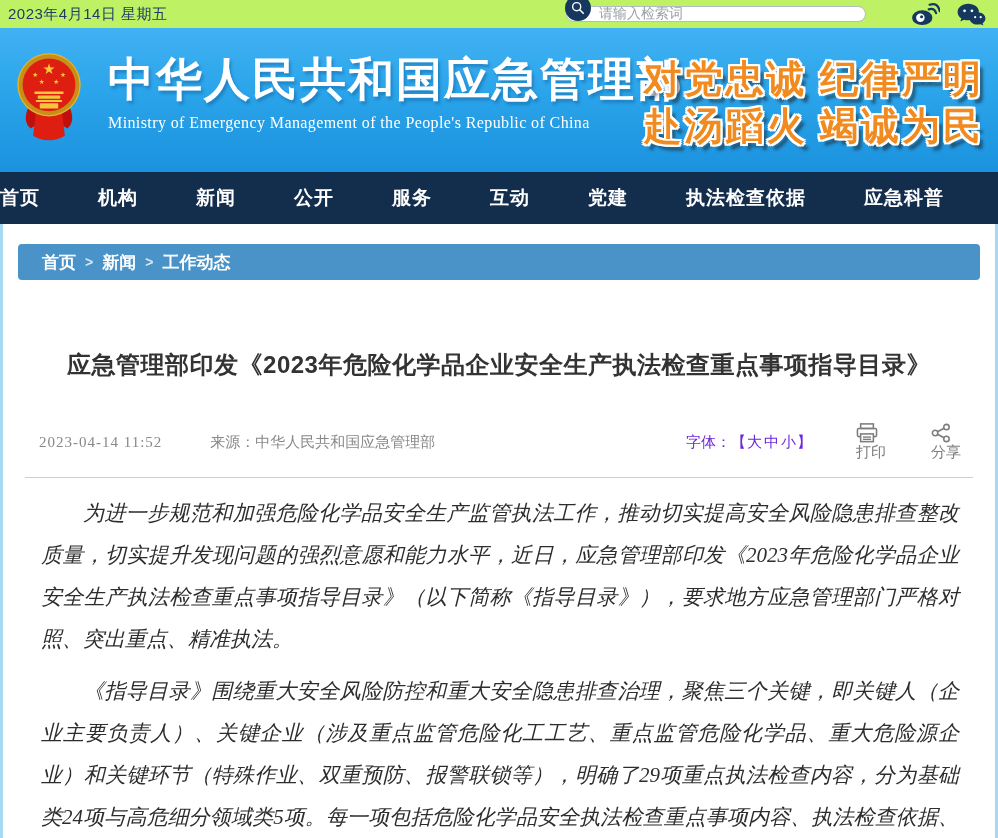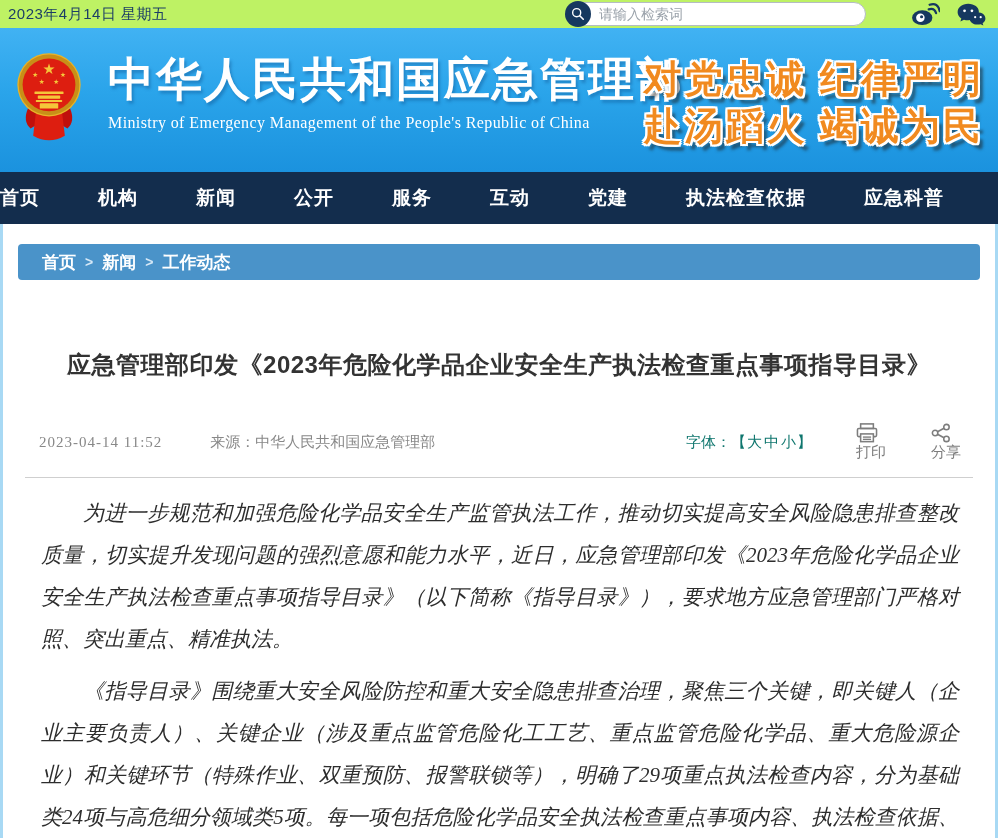--- a/index.html
+++ b/index.html
@@ -3,21 +3,21 @@
 <meta charset="utf-8">
 <style>
   * { margin:0; padding:0; box-sizing:border-box; }
   html,body { width:998px; height:838px; overflow:hidden; background:#fff;
     font-family:"Liberation Sans","DejaVu Sans",sans-serif; }
 
   
   .topbar { height:28px; background:#bef264; display:flex; align-items:center; padding:0 12px 0 8px; }
   .topbar-date { font-size:15px; color:#1c3e66; letter-spacing:.5px; }
   .topbar-spacer { flex:1; }
-  .searchbox { display:flex; align-items:center; width:300px; height:24px; border:1px solid #b4bcc4;
+  .searchbox { display:flex; align-items:flex-end; width:300px; height:16px; border:1px solid #b4bcc4;
     border-radius:13px; position:relative; margin-right:28px; background:#fff; }
   .search-circle { width:26px; height:26px; border-radius:50%; background:#16385f; display:flex;
     align-items:center; justify-content:center; margin-left:-2px; flex:0 0 auto; cursor:pointer; }
   .searchbox input { border:none; outline:none; flex:1; font-size:14px; color:#333; padding:0 10px 0 8px;
     background:transparent; font-family:inherit; }
   .searchbox input::placeholder { color:#9aa2aa; }
   .social-icon { width:30px; height:24px; margin-left:16px; cursor:pointer; }
 
   
   .masthead { height:144px; background:linear-gradient(180deg,#41b2f3 0%,#2aa4ea 45%,#1b92de 100%);
@@ -49,21 +49,21 @@
   .breadcrumb .bc-sep { color:#d7e9f7; font-size:14px; font-weight:bold; margin:0 9px; }
 
   .article-title { margin-top:69px; text-align:center; font-size:24px; font-weight:bold; color:#333;
     padding:0 36px; letter-spacing:.5px; }
 
   .meta-row { margin-top:42px; display:flex; align-items:center; padding:0 34px;
     font-family:"Liberation Serif","DejaVu Serif",serif; color:#888; font-size:15px; }
   .meta-date { margin-left:2px; letter-spacing:1px; }
   .meta-source { margin-left:48px; }
   .meta-spacer { flex:1; }
-  .font-control { color:#0f766e; }
+  .font-control { color:#6d28d9; }
   .font-control .fsz { cursor:pointer; margin:0 1px; }
   .meta-action { display:flex; margin-left:44px; color:#7d7d7d; cursor:pointer;flex-direction:column; }
   .meta-action svg { margin-right:9px; }
 
   .meta-divider { border:none; border-top:1px solid #cfcfcf; margin:15px 22px 0 22px; }
 
   .article-body { padding:14px 36px 0 38px; font-family:"Liberation Serif","DejaVu Serif",serif;
     font-size:21px; color:#2d2d2d; line-height:42px; text-align:justify; }
   .article-body p { text-indent:2em; margin-bottom:10px;font-style:italic; }
 </style>

